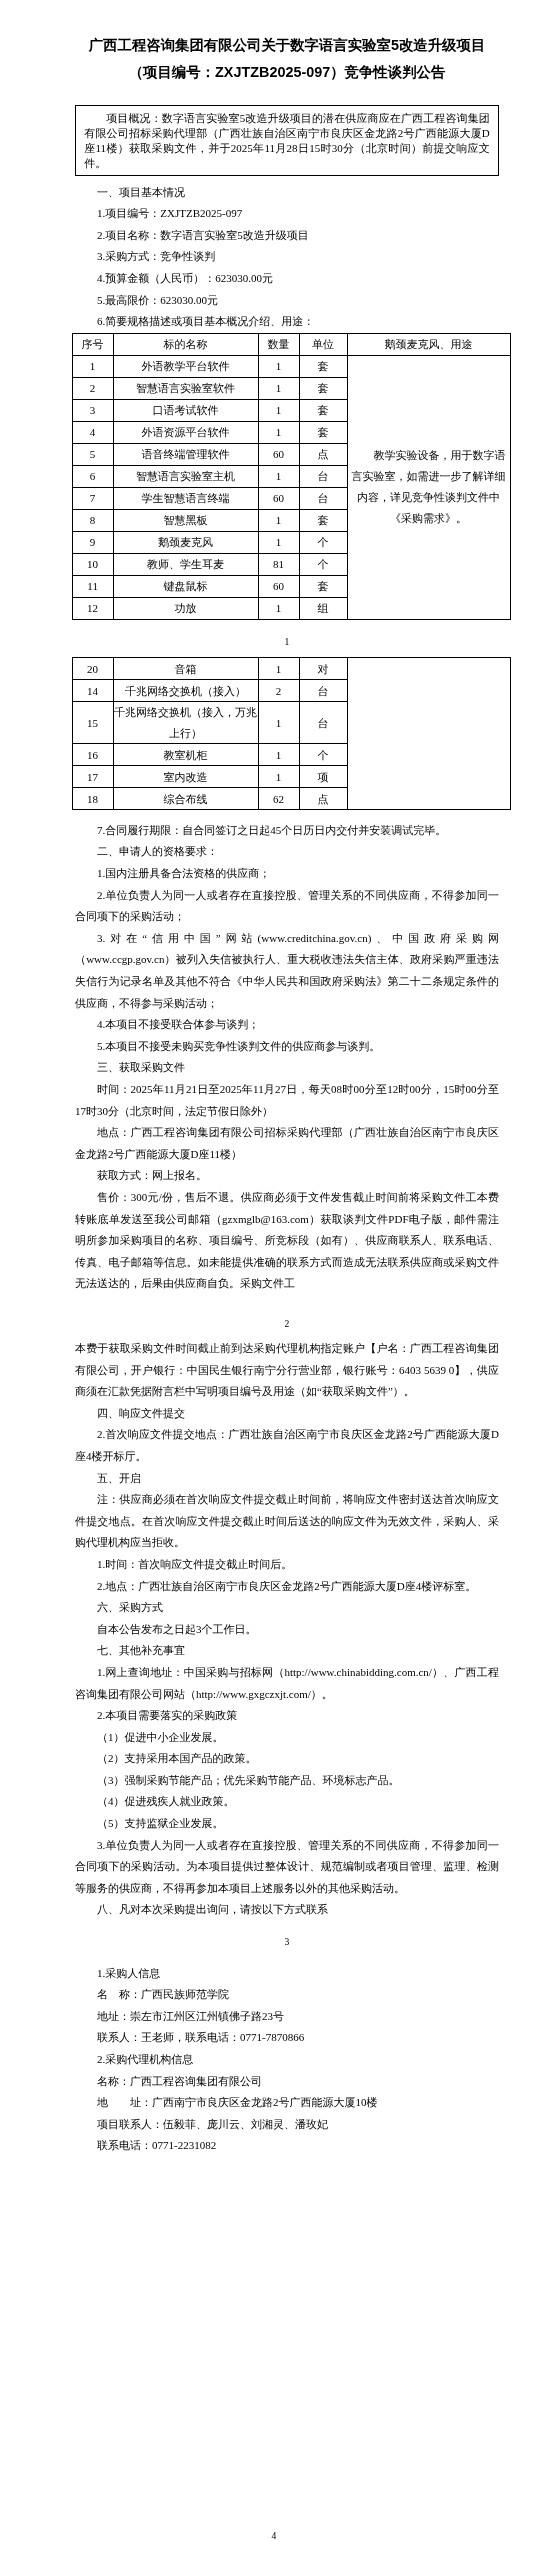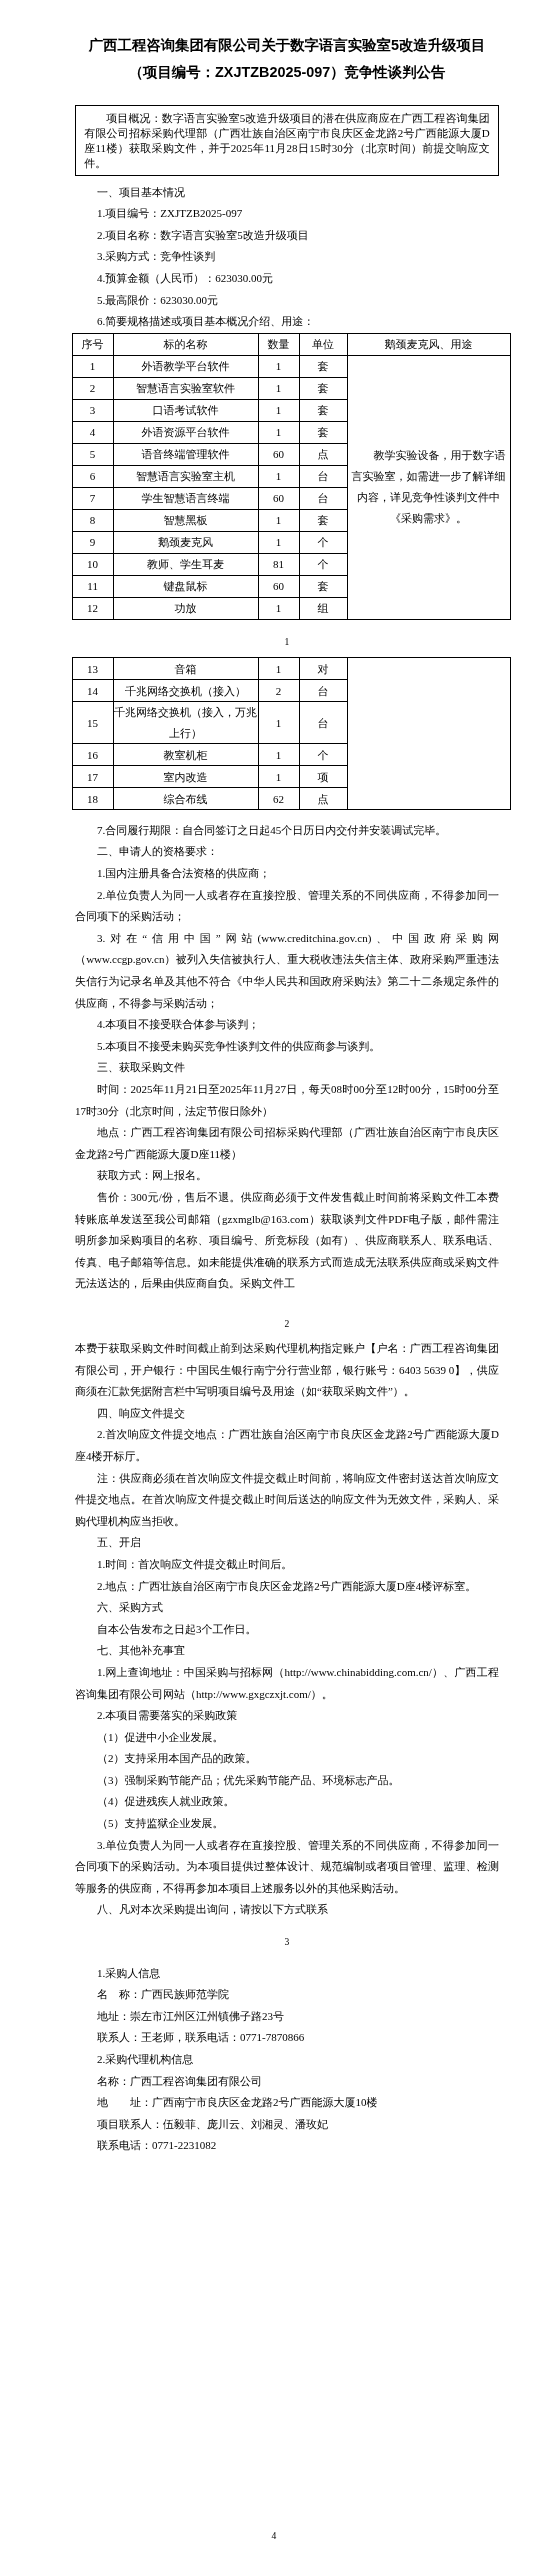--- a/index.html
+++ b/index.html
@@ -221,21 +221,21 @@
     <table class="items" id="items-table-2">
       <colgroup>
           <col style="width:41px">
           <col style="width:145px">
           <col style="width:41px">
           <col style="width:48px">
           <col style="width:163px">
         </colgroup>
       <tbody>
           <tr>
-            <td>13</td>
+            <td>20</td>
             <td>音箱</td>
             <td>1</td>
             <td>对</td>
             <td class="desc-cell" rowspan="6"></td>
           </tr>
           <tr>
             <td>14</td>
             <td>千兆网络交换机（接入）</td>
             <td>2</td>
             <td>台</td>
@@ -281,22 +281,22 @@
         <p>获取方式：网上报名。</p>
         <p>售价：300元/份，售后不退。供应商必须于文件发售截止时间前将采购文件工本费转账底单发送至我公司邮箱（gzxmglb@163.com）获取谈判文件PDF电子版，邮件需注明所参加采购项目的名称、项目编号、所竞标段（如有）、供应商联系人、联系电话、传真、电子邮箱等信息。如未能提供准确的联系方式而造成无法联系供应商或采购文件无法送达的，后果由供应商自负。采购文件工</p>
       </div>
 
     <div class="pagenum pn2">2</div>
 
     <div class="para-block" id="page3-paras">
         <p class="noindent">本费于获取采购文件时间截止前到达采购代理机构指定账户【户名：广西工程咨询集团有限公司，开户银行：中国民生银行南宁分行营业部，银行账号：6403 5639 0】，供应商须在汇款凭据附言栏中写明项目编号及用途（如“获取采购文件”）。</p>
         <p>四、响应文件提交</p>
         <p>2.首次响应文件提交地点：广西壮族自治区南宁市良庆区金龙路2号广西能源大厦D座4楼开标厅。</p>
+        <p>五、开启</p>
         <p>注：供应商必须在首次响应文件提交截止时间前，将响应文件密封送达首次响应文件提交地点。在首次响应文件提交截止时间后送达的响应文件为无效文件，采购人、采购代理机构应当拒收。</p>
-        <p>五、开启</p>
         <p>1.时间：首次响应文件提交截止时间后。</p>
         <p>2.地点：广西壮族自治区南宁市良庆区金龙路2号广西能源大厦D座4楼评标室。</p>
         <p>六、采购方式</p>
         <p>自本公告发布之日起3个工作日。</p>
         <p>七、其他补充事宜</p>
         <p>1.网上查询地址：中国采购与招标网（http://www.chinabidding.com.cn/）、广西工程咨询集团有限公司网站（http://www.gxgczxjt.com/）。</p>
         <p>2.本项目需要落实的采购政策</p>
         <p>（1）促进中小企业发展。</p>
         <p>（2）支持采用本国产品的政策。</p>
         <p>（3）强制采购节能产品；优先采购节能产品、环境标志产品。</p>

